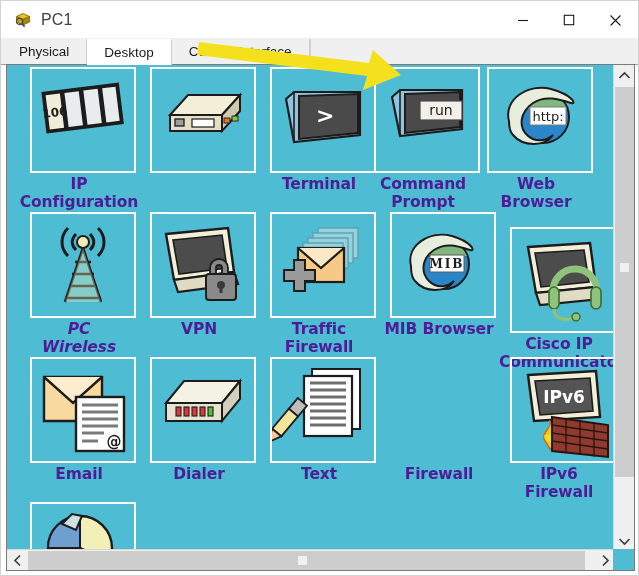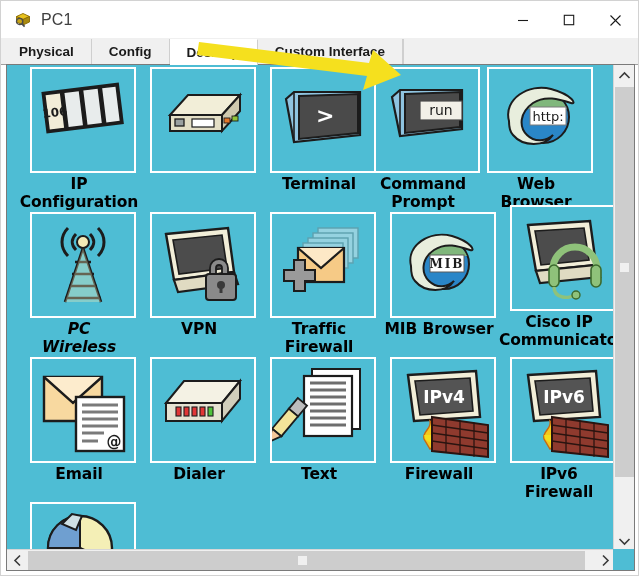--- a/index.html
+++ b/index.html
@@ -68,21 +68,20 @@
     height: 25px;
     padding: 0 17px;
     display: flex; align-items: center;
     font-size: 13.5px;
     color: #1a1a1a;
     background: #f0f0f0;
     border-right: 1px solid #cfcfcf;
     position: relative;
     white-space: nowrap;
     cursor: default;
-    font-weight: bold;
   }
   .tab.selected {
     background: #ffffff;
     border-right: 1px solid #cfcfcf;
     border-top: 1px solid #ffffff;
     z-index: 2;
     margin-bottom: -1px;
     height: 26px;
   }
   #tab-filler {
@@ -128,21 +127,21 @@
     overflow: hidden;
   }
   .cell-label {
     position: absolute;
     left: 0; top: 108px;
     width: 120px;
     text-align: center;
     font-family: "DejaVu Sans", sans-serif;
     font-size: 15.5px;
     font-weight: bold;
-    color: #000000;
+    color: #4c1d95;
     line-height: 18px;
     white-space: normal;
     overflow: hidden;
     letter-spacing: -0.1px;
   }
   .cell-label > span { display: block; white-space: nowrap; }
 
   .icon-svg { position: absolute; left: 0; top: 0; }
 
   
@@ -258,23 +257,20 @@
             <line x1="11.5" y1="1.5" x2="1.5" y2="11.5" stroke="#1a1a1a" stroke-width="1.1"></line>
           </svg>
       </div>
     </div>
   </div>
 
   <div id="tabbar">
     <div class="tab">
         <span>Physical</span>
       </div>
-    <div class="tab">
-        <span>Config</span>
-      </div>
     <div class="tab selected">
         <span>Desktop</span>
       </div>
     <div class="tab">
         <span>Custom Interface</span>
       </div>
     <div id="tab-filler"></div>
   </div>
 
   <div id="desktop-outer">
@@ -425,21 +421,21 @@
               <path d="M19 52 C14 31 38 16 60 22 C80 28 84 38 78 36 C66 32 54 28 42 36 C29 45 29 59 37 67 C45 75 56 73 62 67 C54 79 33 79 23 67 C19 63 19 56 19 52 Z" fill="#e8eedd" stroke="#1c1c1c" stroke-width="2"></path>
               <rect x="38" y="41" width="34" height="17" fill="#ffffff" stroke="#5a5a5a" stroke-width="1"></rect>
               <text x="55" y="54" font-family="DejaVu Serif, serif" font-size="12" font-weight="bold" fill="#1c1c1c" text-anchor="middle" letter-spacing="2">MIB</text>
             </svg>
           </div>
           <div class="cell-label">
             <span>MIB Browser</span>
           </div>
         </div>
 
-        <div class="cell" style="left:492px; top:140px;">
+        <div class="cell" style="left:492px; top:162px;">
           <div class="cell-box">
             <svg class="icon-svg" width="102" height="102" viewBox="0 0 102 102">
               <path d="M16 18 L78 14 L84 58 L24 64 Z" fill="#f2eed8" stroke="#1c1c1c" stroke-width="2.4"></path>
               <path d="M23 24 L72 21 L77 53 L29 58 Z" fill="#4c4c4c" stroke="#1c1c1c" stroke-width="1.6"></path>
               <path d="M24 64 L84 58 L88 70 L28 76 Z" fill="#e0dbc2" stroke="#1c1c1c" stroke-width="2.2"></path>
               <path d="M41 62 a22 22 0 0 1 44 0" fill="none" stroke="#8fc27a" stroke-width="7" stroke-linecap="round"></path>
               <rect x="37" y="58" width="10" height="22" rx="5" fill="#8fc27a" stroke="#3c6a2e" stroke-width="1.6"></rect>
               <rect x="79" y="58" width="10" height="22" rx="5" fill="#8fc27a" stroke="#3c6a2e" stroke-width="1.6"></rect>
               <path d="M42 80 C42 92 58 92 62 88" fill="none" stroke="#8fc27a" stroke-width="3.4"></path>
               <circle cx="64" cy="88" r="4" fill="#8fc27a" stroke="#3c6a2e" stroke-width="1.4"></circle>
@@ -513,40 +509,20 @@
                 <path d="M16 90 L28 90 L22 102 Z" fill="#f6c89a" stroke="#1c1c1c" stroke-width="1.8"></path>
               </g>
             </svg>
           </div>
           <div class="cell-label">
             <span>Text</span>
           </div>
         </div>
 
         <div class="cell" style="left:372px; top:292px;">
-          <div class="cell-box">
-            <svg class="icon-svg" width="102" height="102" viewBox="0 0 102 102">
-              <path d="M16 16 L84 12 L88 58 L22 62 Z" fill="#f2eed8" stroke="#1c1c1c" stroke-width="2.4"></path>
-              <path d="M23 22 L78 19 L81 52 L28 56 Z" fill="#545454" stroke="#1c1c1c" stroke-width="1.6"></path>
-              <text x="52" y="44" font-family="DejaVu Sans, sans-serif" font-size="17" font-weight="bold" fill="#ffffff" text-anchor="middle">IPv4</text>
-              <path d="M34 60 C32 52 42 50 40 42 C50 50 46 56 48 62 C52 56 50 48 54 46 C56 58 48 66 40 70 Z" fill="#f5c81e" stroke="#c86a10" stroke-width="1.4" transform="translate(-2,20)"></path>
-              <path d="M32 76 a10 8 0 0 0 20 0 z" fill="#f5e01e" opacity="0.9"></path>
-              <g transform="translate(40,52)">
-                <path d="M0 6 L56 14 L56 46 L0 40 Z" fill="#8f3a2e" stroke="#2a1410" stroke-width="2"></path>
-                <g stroke="#2a1410" stroke-width="1.3">
-                  <line x1="0" y1="14" x2="56" y2="22"></line>
-                    <line x1="0" y1="22" x2="56" y2="30"></line>
-                    <line x1="0" y1="30" x2="56" y2="38"></line>
-                  <line x1="14" y1="7.8" x2="14" y2="41.8"></line>
-                    <line x1="28" y1="9.8" x2="28" y2="43.8"></line>
-                    <line x1="42" y1="11.8" x2="42" y2="45.8"></line>
-                </g>
-              </g>
-            </svg>
-          </div>
           <div class="cell-label">
             <span>Firewall</span>
           </div>
         </div>
 
         <div class="cell" style="left:492px; top:292px;">
           <div class="cell-box">
             <svg class="icon-svg" width="102" height="102" viewBox="0 0 102 102">
               <path d="M16 16 L84 12 L88 58 L22 62 Z" fill="#f2eed8" stroke="#1c1c1c" stroke-width="2.4"></path>
               <path d="M23 22 L78 19 L81 52 L28 56 Z" fill="#545454" stroke="#1c1c1c" stroke-width="1.6"></path>

